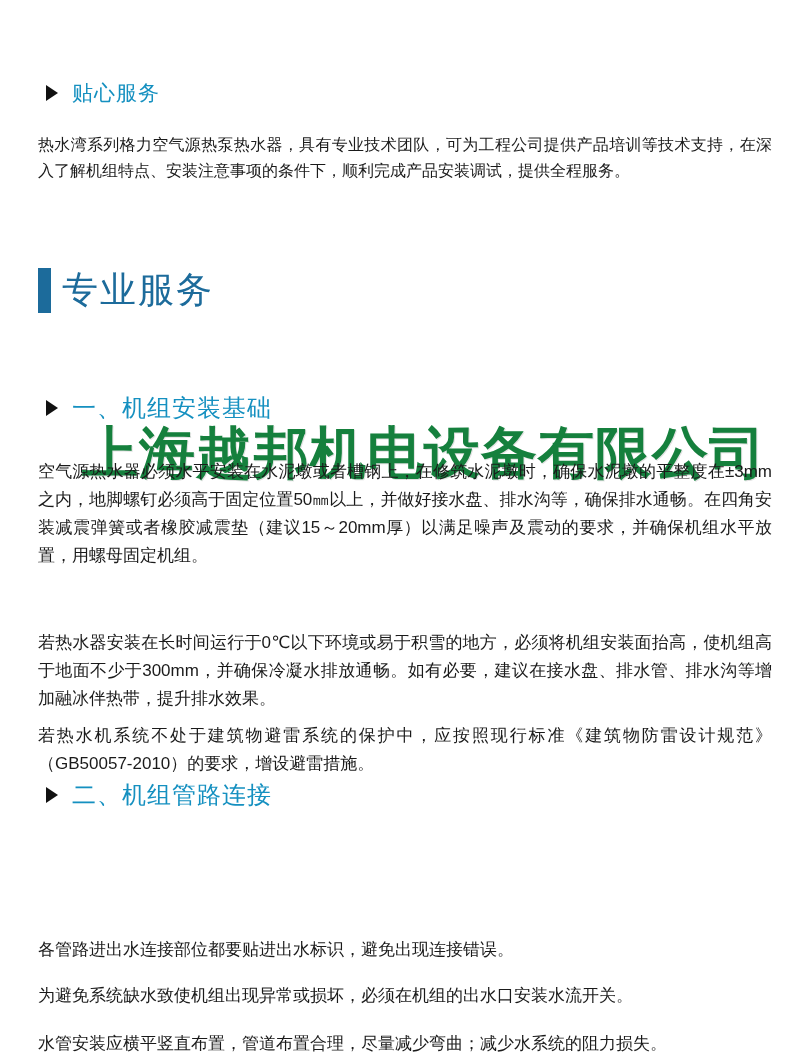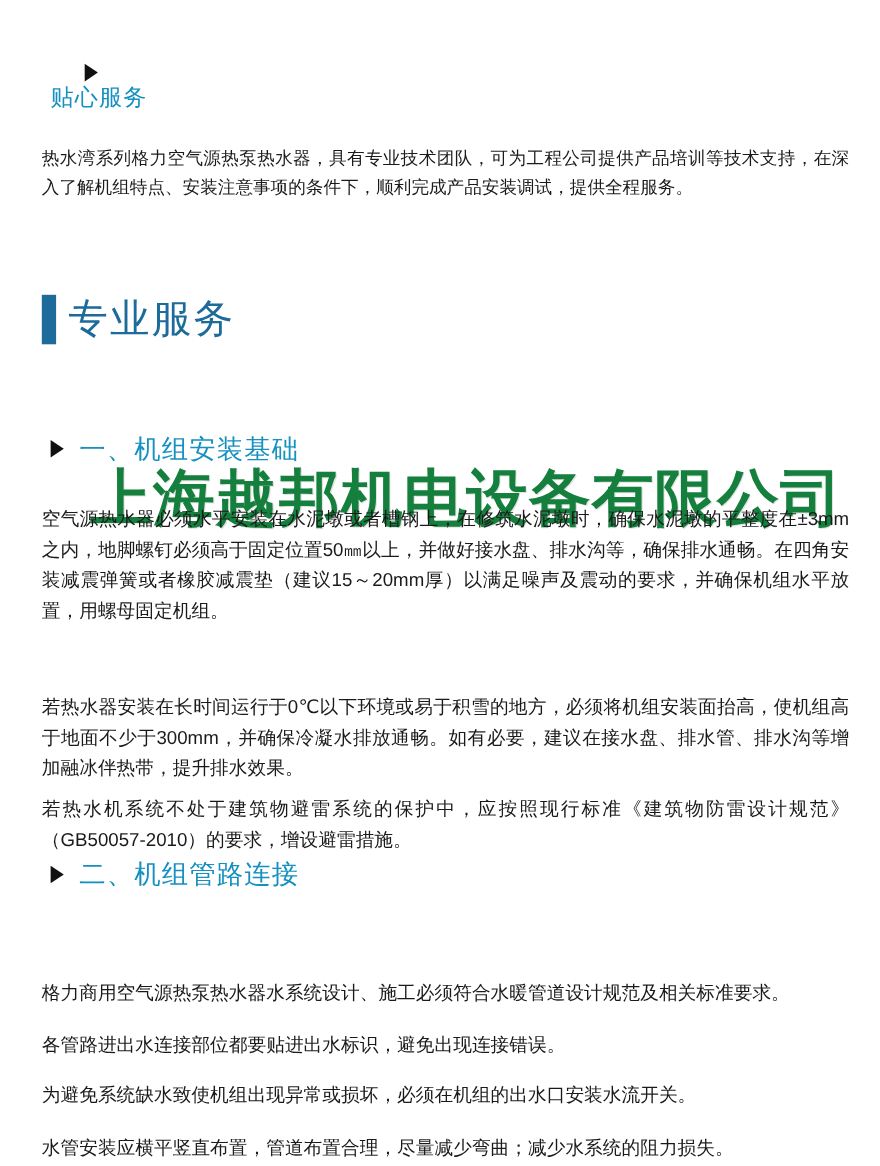--- a/index.html
+++ b/index.html
@@ -19,21 +19,21 @@
     border-top: 8px solid transparent;
     border-bottom: 8px solid transparent;
     border-left: 12px solid #111111;
     margin-right: 14px;
   }
   .arrow-heading .hd-text {
     color: #1590c0;
     letter-spacing: 1px;
     white-space: nowrap;
   }
-  .tip-heading { top: 58px; left: 46px; flex-direction: column; }
+  .tip-heading { top: 79px; left: 46px; }
   .tip-heading .hd-text { font-size: 21px; }
   .sec1-heading { top: 392px; left: 46px; }
   .sec2-heading { top: 779px; left: 46px; }
   .sec1-heading .hd-text, .sec2-heading .hd-text { font-size: 24px; }
 
   
   .main-heading { position: absolute; top: 266px; left: 38px; display: flex; align-items: center; z-index: 2; }
   .vbar { width: 13px; height: 45px; background: #1c6b9b; margin-right: 11px; flex: 0 0 auto; }
   .main-title { font-size: 36px; color: #1c6b9b; letter-spacing: 2px; white-space: nowrap; }
 
@@ -93,18 +93,17 @@
 
   <p class="para p1-0">空气源热水器必须水平安装在水泥墩或者槽钢上，在修筑水泥墩时，确保水泥墩的平整度在±3mm之内，地脚螺钉必须高于固定位置50㎜以上，并做好接水盘、排水沟等，确保排水通畅。在四角安装减震弹簧或者橡胶减震垫（建议15～20mm厚）以满足噪声及震动的要求，并确保机组水平放置，用螺母固定机组。</p>
   <p class="para p1-2">若热水器安装在长时间运行于0℃以下环境或易于积雪的地方，必须将机组安装面抬高，使机组高于地面不少于300mm，并确保冷凝水排放通畅。如有必要，建议在接水盘、排水管、排水沟等增加融冰伴热带，提升排水效果。</p>
   <p class="para p1-3">若热水机系统不处于建筑物避雷系统的保护中，应按照现行标准《建筑物防雷设计规范》（GB50057-2010）的要求，增设避雷措施。</p>
 
   <div class="arrow-heading sec2-heading">
     <span class="tri"></span>
     <span class="hd-text">二、机组管路连接</span>
   </div>
 
-  <p class="para p2-0">格力商用空气源热泵热水器水系统设计、施工必须符合水暖管道设计规范及相关标准要求。</p>
   <p class="para p2-1">各管路进出水连接部位都要贴进出水标识，避免出现连接错误。</p>
   <p class="para p2-3">水管安装应横平竖直布置，管道布置合理，尽量减少弯曲；减少水系统的阻力损失。</p>
   <p class="para p2-2">为避免系统缺水致使机组出现异常或损坏，必须在机组的出水口安装水流开关。</p>
 
 </div>
 
 </body></html>

